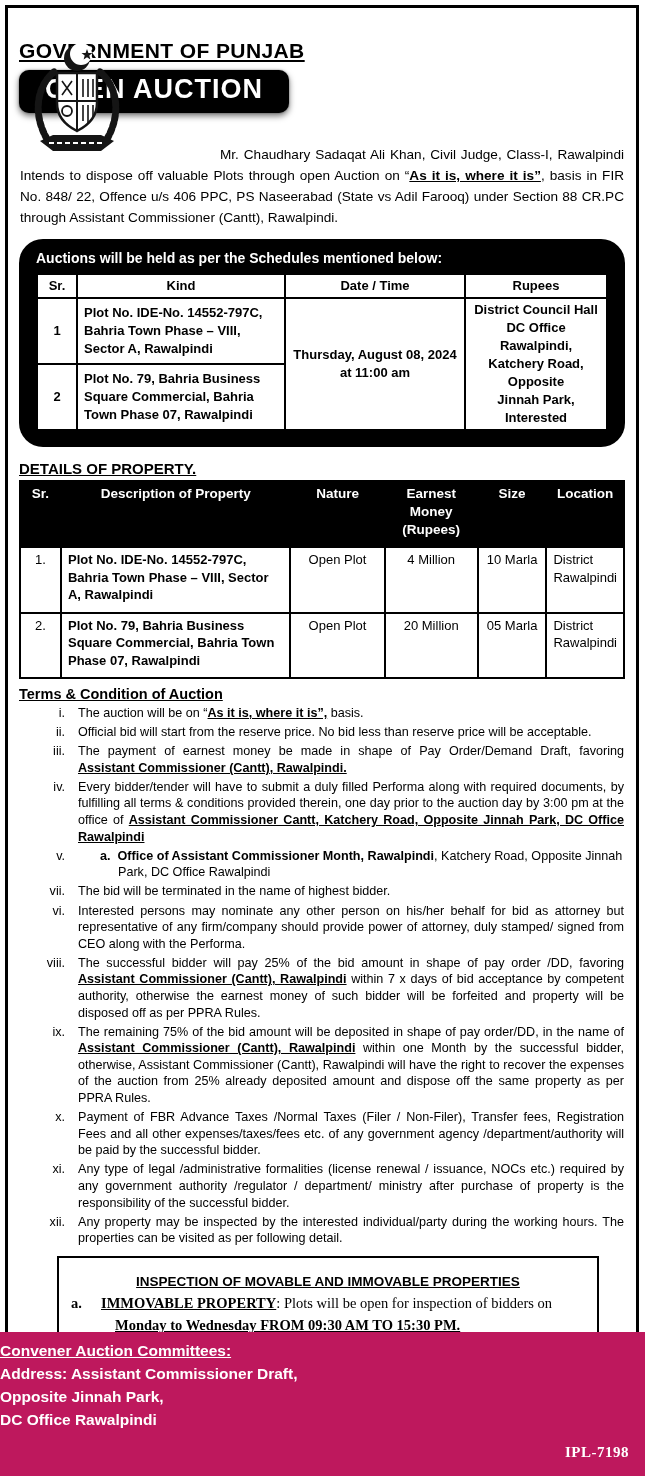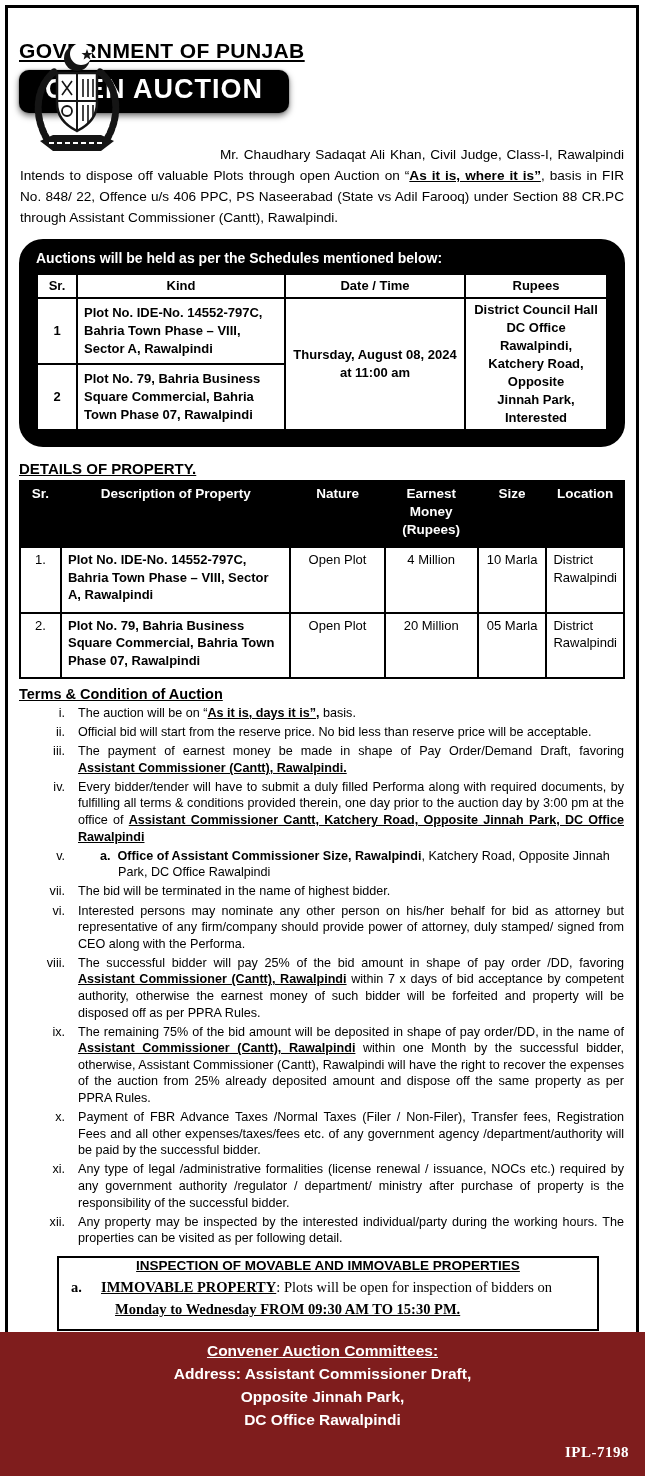--- a/index.html
+++ b/index.html
@@ -56,32 +56,32 @@
   .terms-heading { margin-top:7px; font-size:14.5px; }
   .terms-list { margin-top:3px; }
   .term-row { display:flex; margin-top:2.5px; }
   .term-num { flex:none; width:46px; text-align:right; font-size:12.6px; line-height:16.6px; }
   .term-text { flex:1; margin-left:13px; margin-right:1px; text-align:justify; font-size:12.6px; line-height:16.6px; }
   .term-sub { margin-left:22px; padding-left:18px; text-indent:-18px; text-align:left; }
   .seg-b { font-weight:bold; }
   .seg-bu { font-weight:bold; text-decoration:underline; }
 
   
-  .inspection-box { border:2.5px solid #000; margin:9px 26px 4px 38px; padding:0 12px 9px; }
+  .inspection-box { border:2.5px solid #000; margin:9px 26px 4px 38px; padding:16px 12px 9px; }
   .insp-heading { text-align:center; font-weight:bold; text-decoration:underline; font-size:13.5px; }
   .insp-item {
     font-family:"Liberation Serif", serif; font-size:14.5px; line-height:22px;
     margin-top:3px; padding-left:44px; text-indent:-44px;
   }
   .insp-label { display:inline-block; width:30px; text-indent:0; font-weight:bold; }
 
   
   .footer {
-    position:absolute; left:0; bottom:0; width:100%; height:144px; background:#7f1d1d;
-    color:#fff; text-align:center; box-sizing:border-box; padding-top:7px;
+    position:absolute; left:0; bottom:0; width:100%; height:144px; background:#be185d;
+    color:#fff; text-align:left; box-sizing:border-box; padding-top:7px;
     font-weight:bold; font-size:15.5px; line-height:23px;
   }
   .footer-title { text-decoration:underline; }
   .ipl {
     position:absolute; right:16px; bottom:12px;
     font-family:"Liberation Serif", serif; font-size:15px; font-weight:bold; letter-spacing:.5px;
   }
 </style>
 </head>
 <body>
@@ -187,37 +187,37 @@
         <td class="c">05 Marla</td>
         <td>District Rawalpindi</td>
       </tr>
     </tbody>
       </table>
 
     <div class="sec-heading terms-heading">Terms &amp; Condition of Auction</div>
     <div class="terms-list">
         <div class="term-row">
           <div class="term-num">i.</div>
-          <div class="term-text"><span>The auction will be on “</span><span class="seg-bu">As it is, days it is”,</span><span> basis.</span></div>
+          <div class="term-text"><span>The auction will be on “</span><span class="seg-bu">As it is, where it is”,</span><span> basis.</span></div>
         </div>
         <div class="term-row">
           <div class="term-num">ii.</div>
           <div class="term-text"><span>Official bid will start from the reserve price. No bid less than reserve price will be acceptable.</span></div>
         </div>
         <div class="term-row">
           <div class="term-num">iii.</div>
           <div class="term-text"><span>The payment of earnest money be made in shape of Pay Order/Demand Draft, favoring </span><span class="seg-bu">Assistant Commissioner (Cantt), Rawalpindi.</span></div>
         </div>
         <div class="term-row">
           <div class="term-num">iv.</div>
           <div class="term-text"><span>Every bidder/tender will have to submit a duly filled Performa along with required documents, by fulfilling all terms &amp; conditions provided therein, one day prior to the auction day by 3:00 pm at the office of </span><span class="seg-bu">Assistant Commissioner Cantt, Katchery Road, Opposite Jinnah Park, DC Office Rawalpindi</span></div>
         </div>
         <div class="term-row">
           <div class="term-num">v.</div>
-          <div class="term-text"><div class="term-sub"><span class="seg-b">a.&nbsp; </span><span class="seg-b">Office of Assistant Commissioner Size, Rawalpindi</span><span>, Katchery Road, Opposite Jinnah Park, DC Office Rawalpindi</span></div></div>
+          <div class="term-text"><div class="term-sub"><span class="seg-b">a.&nbsp; </span><span class="seg-b">Office of Assistant Commissioner Month, Rawalpindi</span><span>, Katchery Road, Opposite Jinnah Park, DC Office Rawalpindi</span></div></div>
         </div>
         <div class="term-row">
           <div class="term-num">vii.</div>
           <div class="term-text"><span>The bid will be terminated in the name of highest bidder.</span></div>
         </div>
         <div class="term-row">
           <div class="term-num">vi.</div>
           <div class="term-text"><span>Interested persons may nominate any other person on his/her behalf for bid as attorney but representative of any firm/company should provide power of attorney, duly stamped/ signed from CEO along with the Performa.</span></div>
         </div>
         <div class="term-row">

